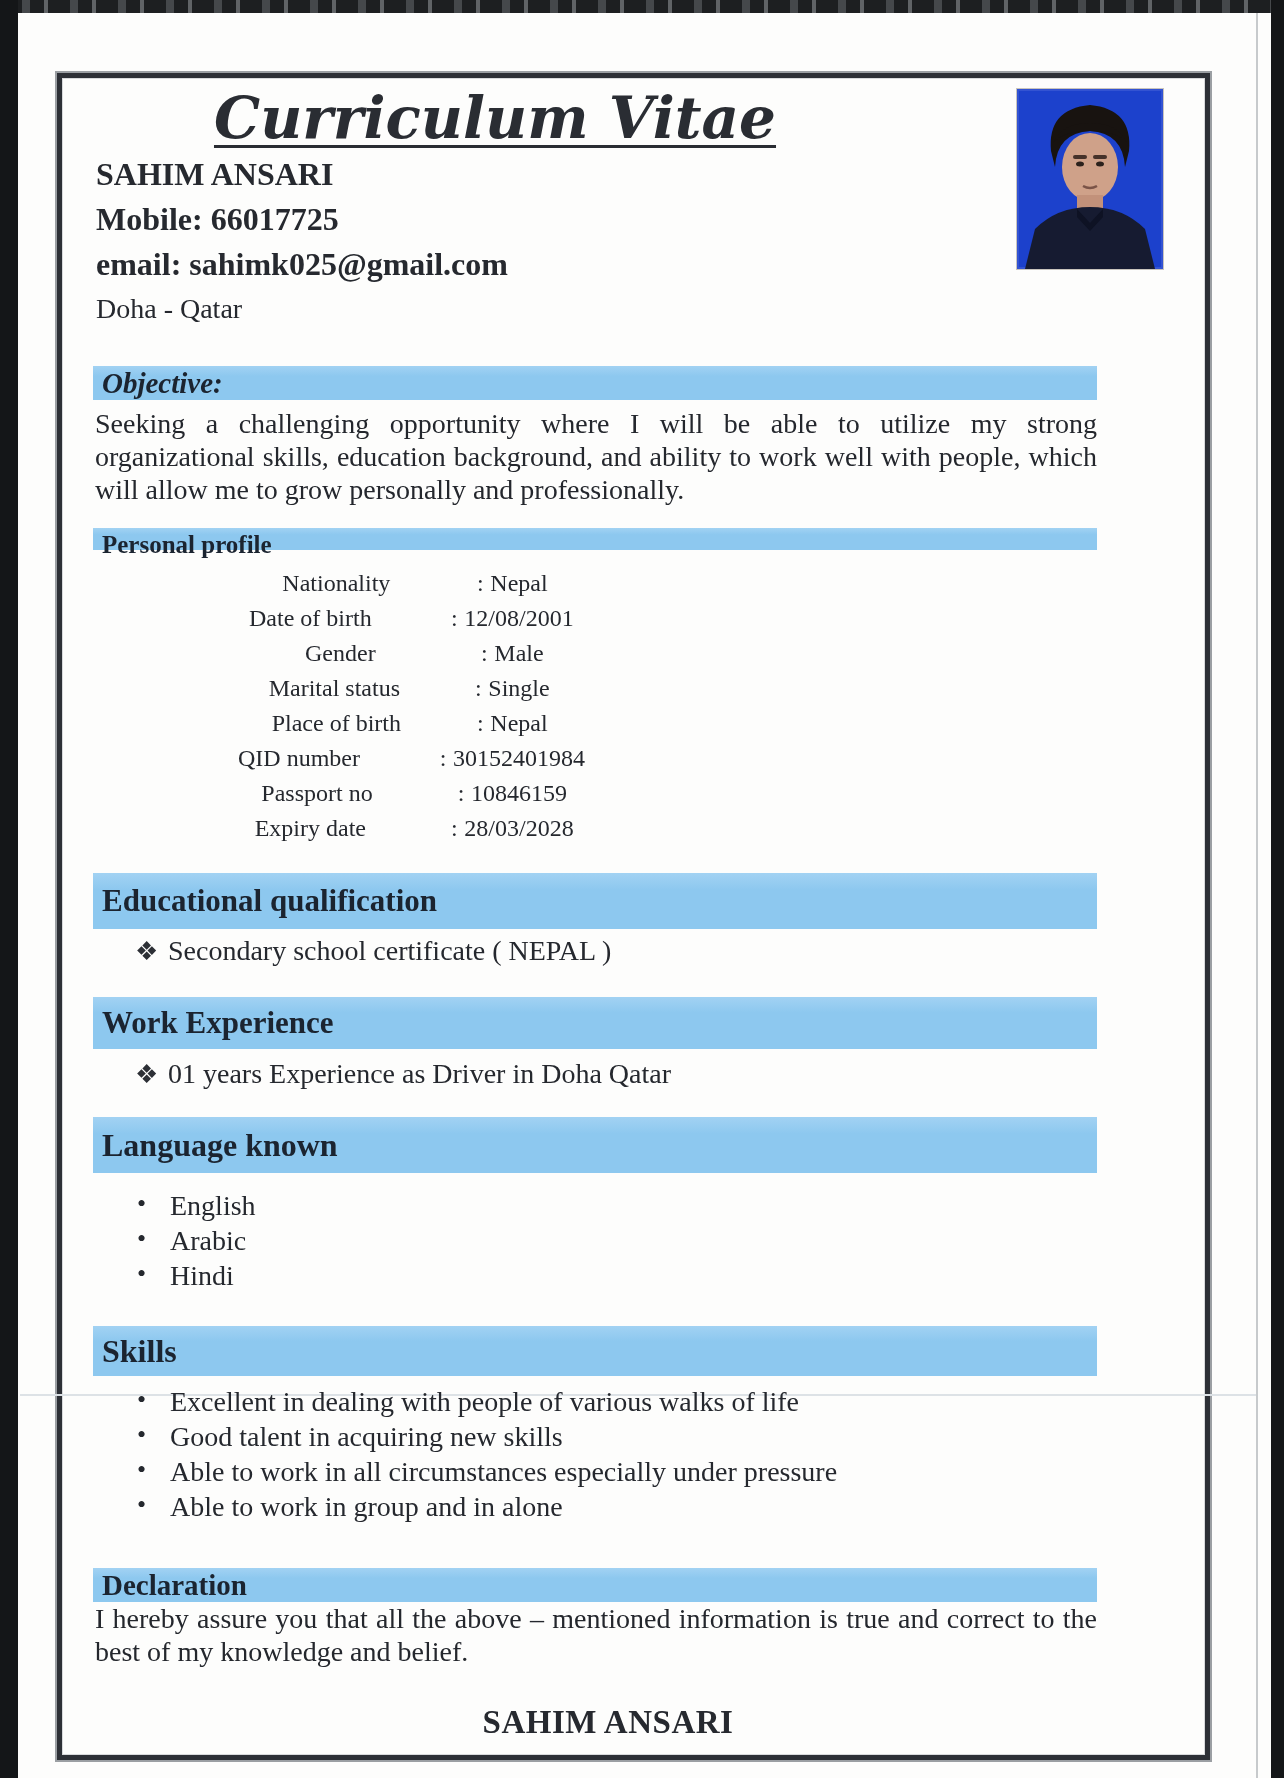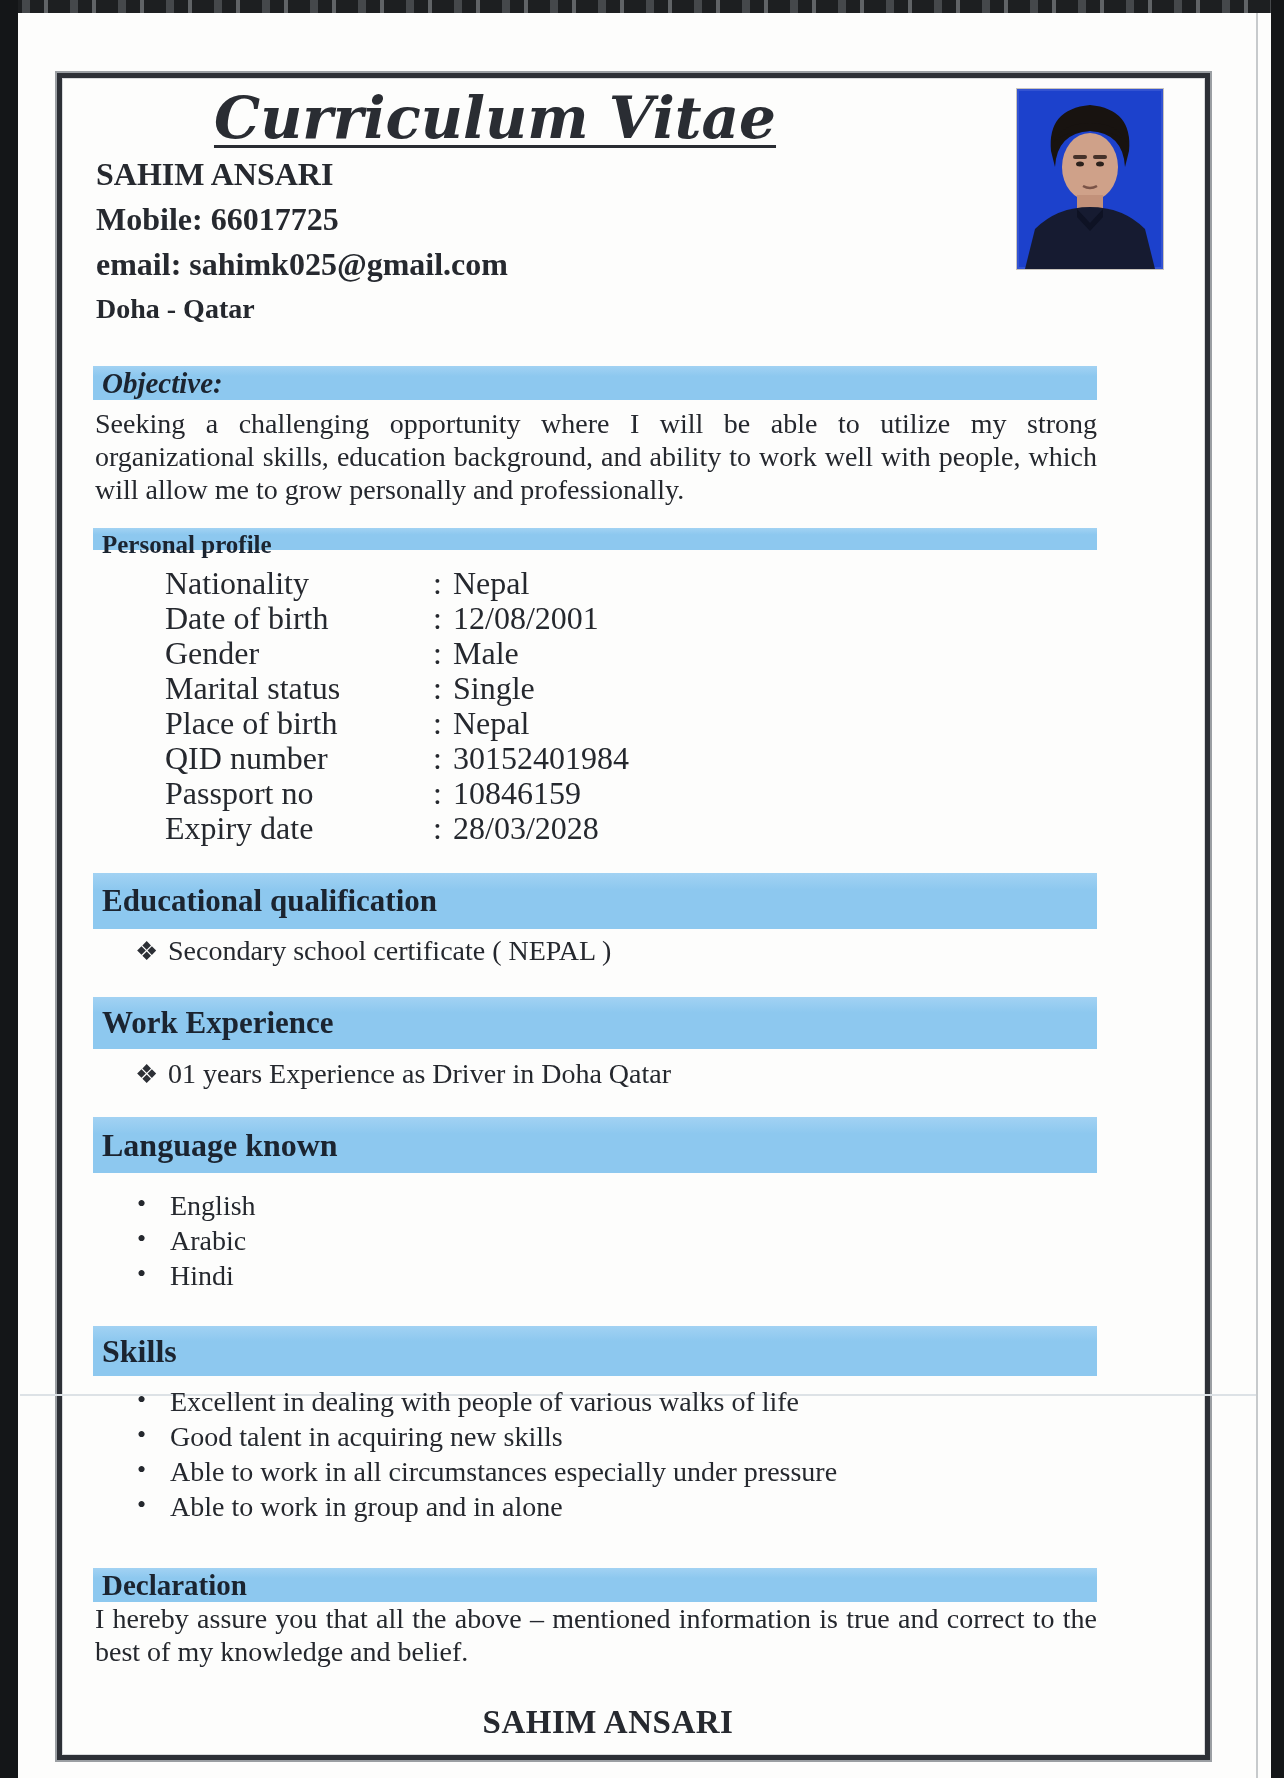--- a/index.html
+++ b/index.html
@@ -32,42 +32,42 @@
     font-size:58px; color:#2a2d33;
     text-decoration:underline; text-underline-offset:7px; text-decoration-thickness:3px;
   }
 
   .photo {
     position:absolute; left:1016px; top:88px; width:148px; height:182px;
     border:1px solid #c9c4bd; background:#1c41cc;
   }
 
   .contact { position:absolute; left:96px; top:152px; font-weight:bold; font-size:32px; line-height:45px; color:#26292f; }
-  .location { position:absolute; left:96px; top:293px; font-size:28px;font-weight:bold; }
+  .location { position:absolute; left:96px; top:293px; font-size:28px; }
 
   .bar {
     position:absolute; left:93px; width:1004px;
     background:linear-gradient(#a2d2f3,#8dc8ef 30%,#8dc8ef);
     color:#1b2430; font-weight:bold; padding-left:9px;
   }
   .bar-thin  { height:34px; font-size:29px; line-height:34px; }
   .bar-thick { font-size:31px; }
   .bar-objective   { top:366px;font-style:italic; }
   .bar-profile     { top:528px; height:22px; font-size:25px; line-height:33px; }
   .bar-education   { top:873px; height:56px; line-height:56px; }
   .bar-work        { top:997px; height:52px; line-height:52px; }
   .bar-languages   { top:1117px; height:56px; font-size:32px; line-height:56px; }
   .bar-skills      { top:1326px; height:50px; font-size:32px; line-height:50px; }
   .bar-declaration { top:1568px; }
 
   .para { position:absolute; left:95px; width:1002px; font-size:28px; text-align:justify; color:#24272d; }
   .objective-body   { top:407px;  line-height:33px; }
   .declaration-body { top:1602px; line-height:33px; }
 
-  .profile-rows { position:absolute; left:165px; top:566px; font-size:32px; }
+  .profile-rows { position:absolute; left:165px; top:566px; font-size:24px;text-align:center; }
   .pp-row   { height:35px; line-height:35px; }
   .pp-label { display:inline-block; width:268px; }
   .pp-colon { display:inline-block; width:20px; }
 
   .bullet-line { position:absolute; font-size:28px; }
   .bullet-line .glyph { position:absolute; left:0; top:0; }
   .bullet-line .txt   { position:absolute; left:33px; top:0; width:960px; }
   .diamond .glyph { font-size:26px; color:#2c2f35; top:1px; }
   .dot .glyph     { font-size:26px; top:-1px; }
 

